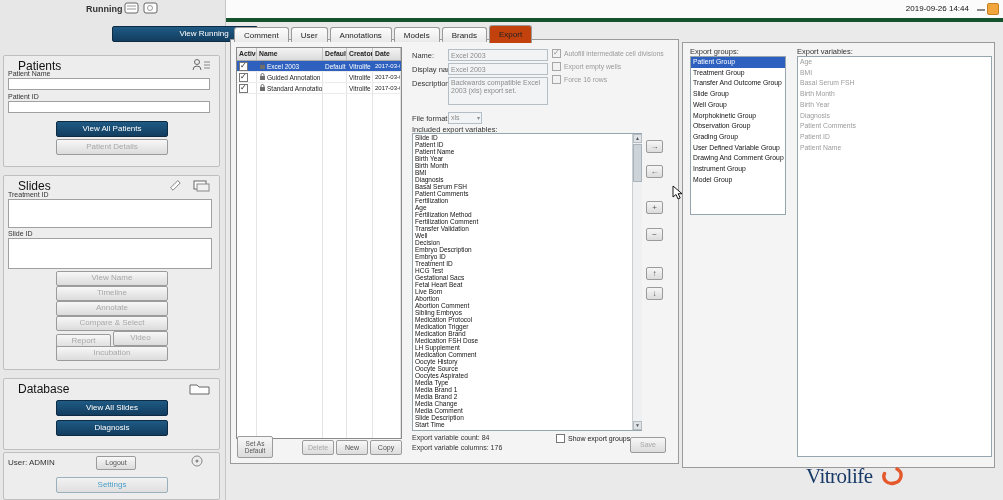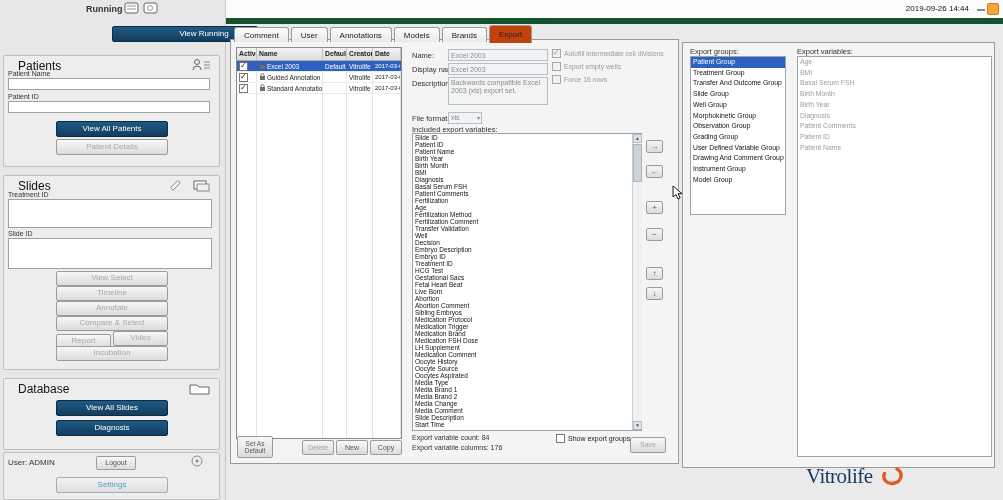--- a/index.html
+++ b/index.html
@@ -16,21 +16,21 @@
   .gbox{position:absolute;left:3px;width:215px;background:#ededed;border:1px solid #bfbfbf;border-radius:2px;}
   .gtitle{position:absolute;left:14px;top:3px;font-size:12px;color:#111;text-align:right;}
   .tinput{position:absolute;background:#fff;border:1px solid #a0a0a0;height:12px;font-size:8px;
           padding:0 2px;font-family:"Liberation Sans",sans-serif;box-sizing:border-box;}
   .wbox{position:absolute;background:#fff;border:1px solid #a0a0a0;}
   .ffield{position:absolute;background:#f1f3f4;border:1px solid #b4bec6;font-size:7px;color:#8c8c8c;
           padding:1px 2px;box-sizing:border-box;font-family:"Liberation Sans",sans-serif;overflow:hidden;}
   
   #sidebar{position:absolute;left:0;top:0;width:225px;height:500px;background:#e7e7e7;border-right:1px solid #c6c6c6;}
   
-  #topbar{position:absolute;left:225px;top:0;width:778px;height:18px;background:#fbfbfb;border-bottom:6px solid #14532d;}
+  #topbar{position:absolute;left:225px;top:0;width:778px;height:18px;background:#fbfbfb;border-bottom:4px solid #14532d;}
   
   #tabbar{position:absolute;left:234px;top:25px;display:flex;align-items:flex-end;z-index:6;}
   .tab{padding:0 9px;font-size:8px;height:14px;display:flex;align-items:center;color:#222;
        background:linear-gradient(#fcfcfc,#e9e9e9);border:1px solid #9a9a9a;border-bottom:none;
        border-radius:3px 3px 0 0;margin-right:2px;cursor:pointer;}
   .tab.selected{height:17px;background:#c2410c;margin-bottom:-1px;}
   .panel{position:absolute;background:#f4f4f4;border:1px solid #9a9a9a;}
   
   #etable{position:absolute;left:236px;top:47px;width:164px;height:390px;background:#fff;
           border:1px solid #8a8a8a;display:flex;flex-direction:column;overflow:hidden;}
@@ -138,21 +138,21 @@
       </svg>
       <svg class="icon" style="right:8px;top:3px;" width="18" height="13">
         <rect x="1" y="2" width="12" height="8" fill="#fdfdfd" stroke="#666"></rect>
         <rect x="4" y="5" width="12" height="7" fill="#f0f0f0" stroke="#888"></rect>
       </svg>
     </div>
     <span class="lbl" style="left:8px;top:191px;font-size:7px;">Treatment ID</span>
     <div class="wbox" style="left:8px;top:199px;width:202px;height:27px;"></div>
     <span class="lbl" style="left:8px;top:230px;font-size:7px;">Slide ID</span>
     <div class="wbox" style="left:8px;top:238px;width:202px;height:29px;"></div>
-    <div class="btn btn-gray dis" style="left:56px;top:271px;width:110px;height:13px;">View Select</div>
+    <div class="btn btn-gray dis" style="left:56px;top:271px;width:110px;height:13px;">View Name</div>
     <div class="btn btn-gray dis" style="left:56px;top:286px;width:110px;height:13px;">Timeline</div>
     <div class="btn btn-gray dis" style="left:56px;top:301px;width:110px;height:13px;">Annotate</div>
     <div class="btn btn-gray dis" style="left:56px;top:316px;width:110px;height:13px;">Compare &amp; Select</div>
     <div class="btn btn-gray dis" style="left:56px;top:334px;width:53px;height:13px;">Report</div>
     <div class="btn btn-gray dis" style="left:113px;top:331px;width:53px;height:13px;">Video</div>
     <div class="btn btn-gray dis" style="left:56px;top:346px;width:110px;height:13px;">Incubation</div>
 
     <div class="gbox" style="top:378px;height:70px;">
       <span class="gtitle">Database</span>
       <svg class="icon" style="right:8px;top:2px;" width="22" height="15">

